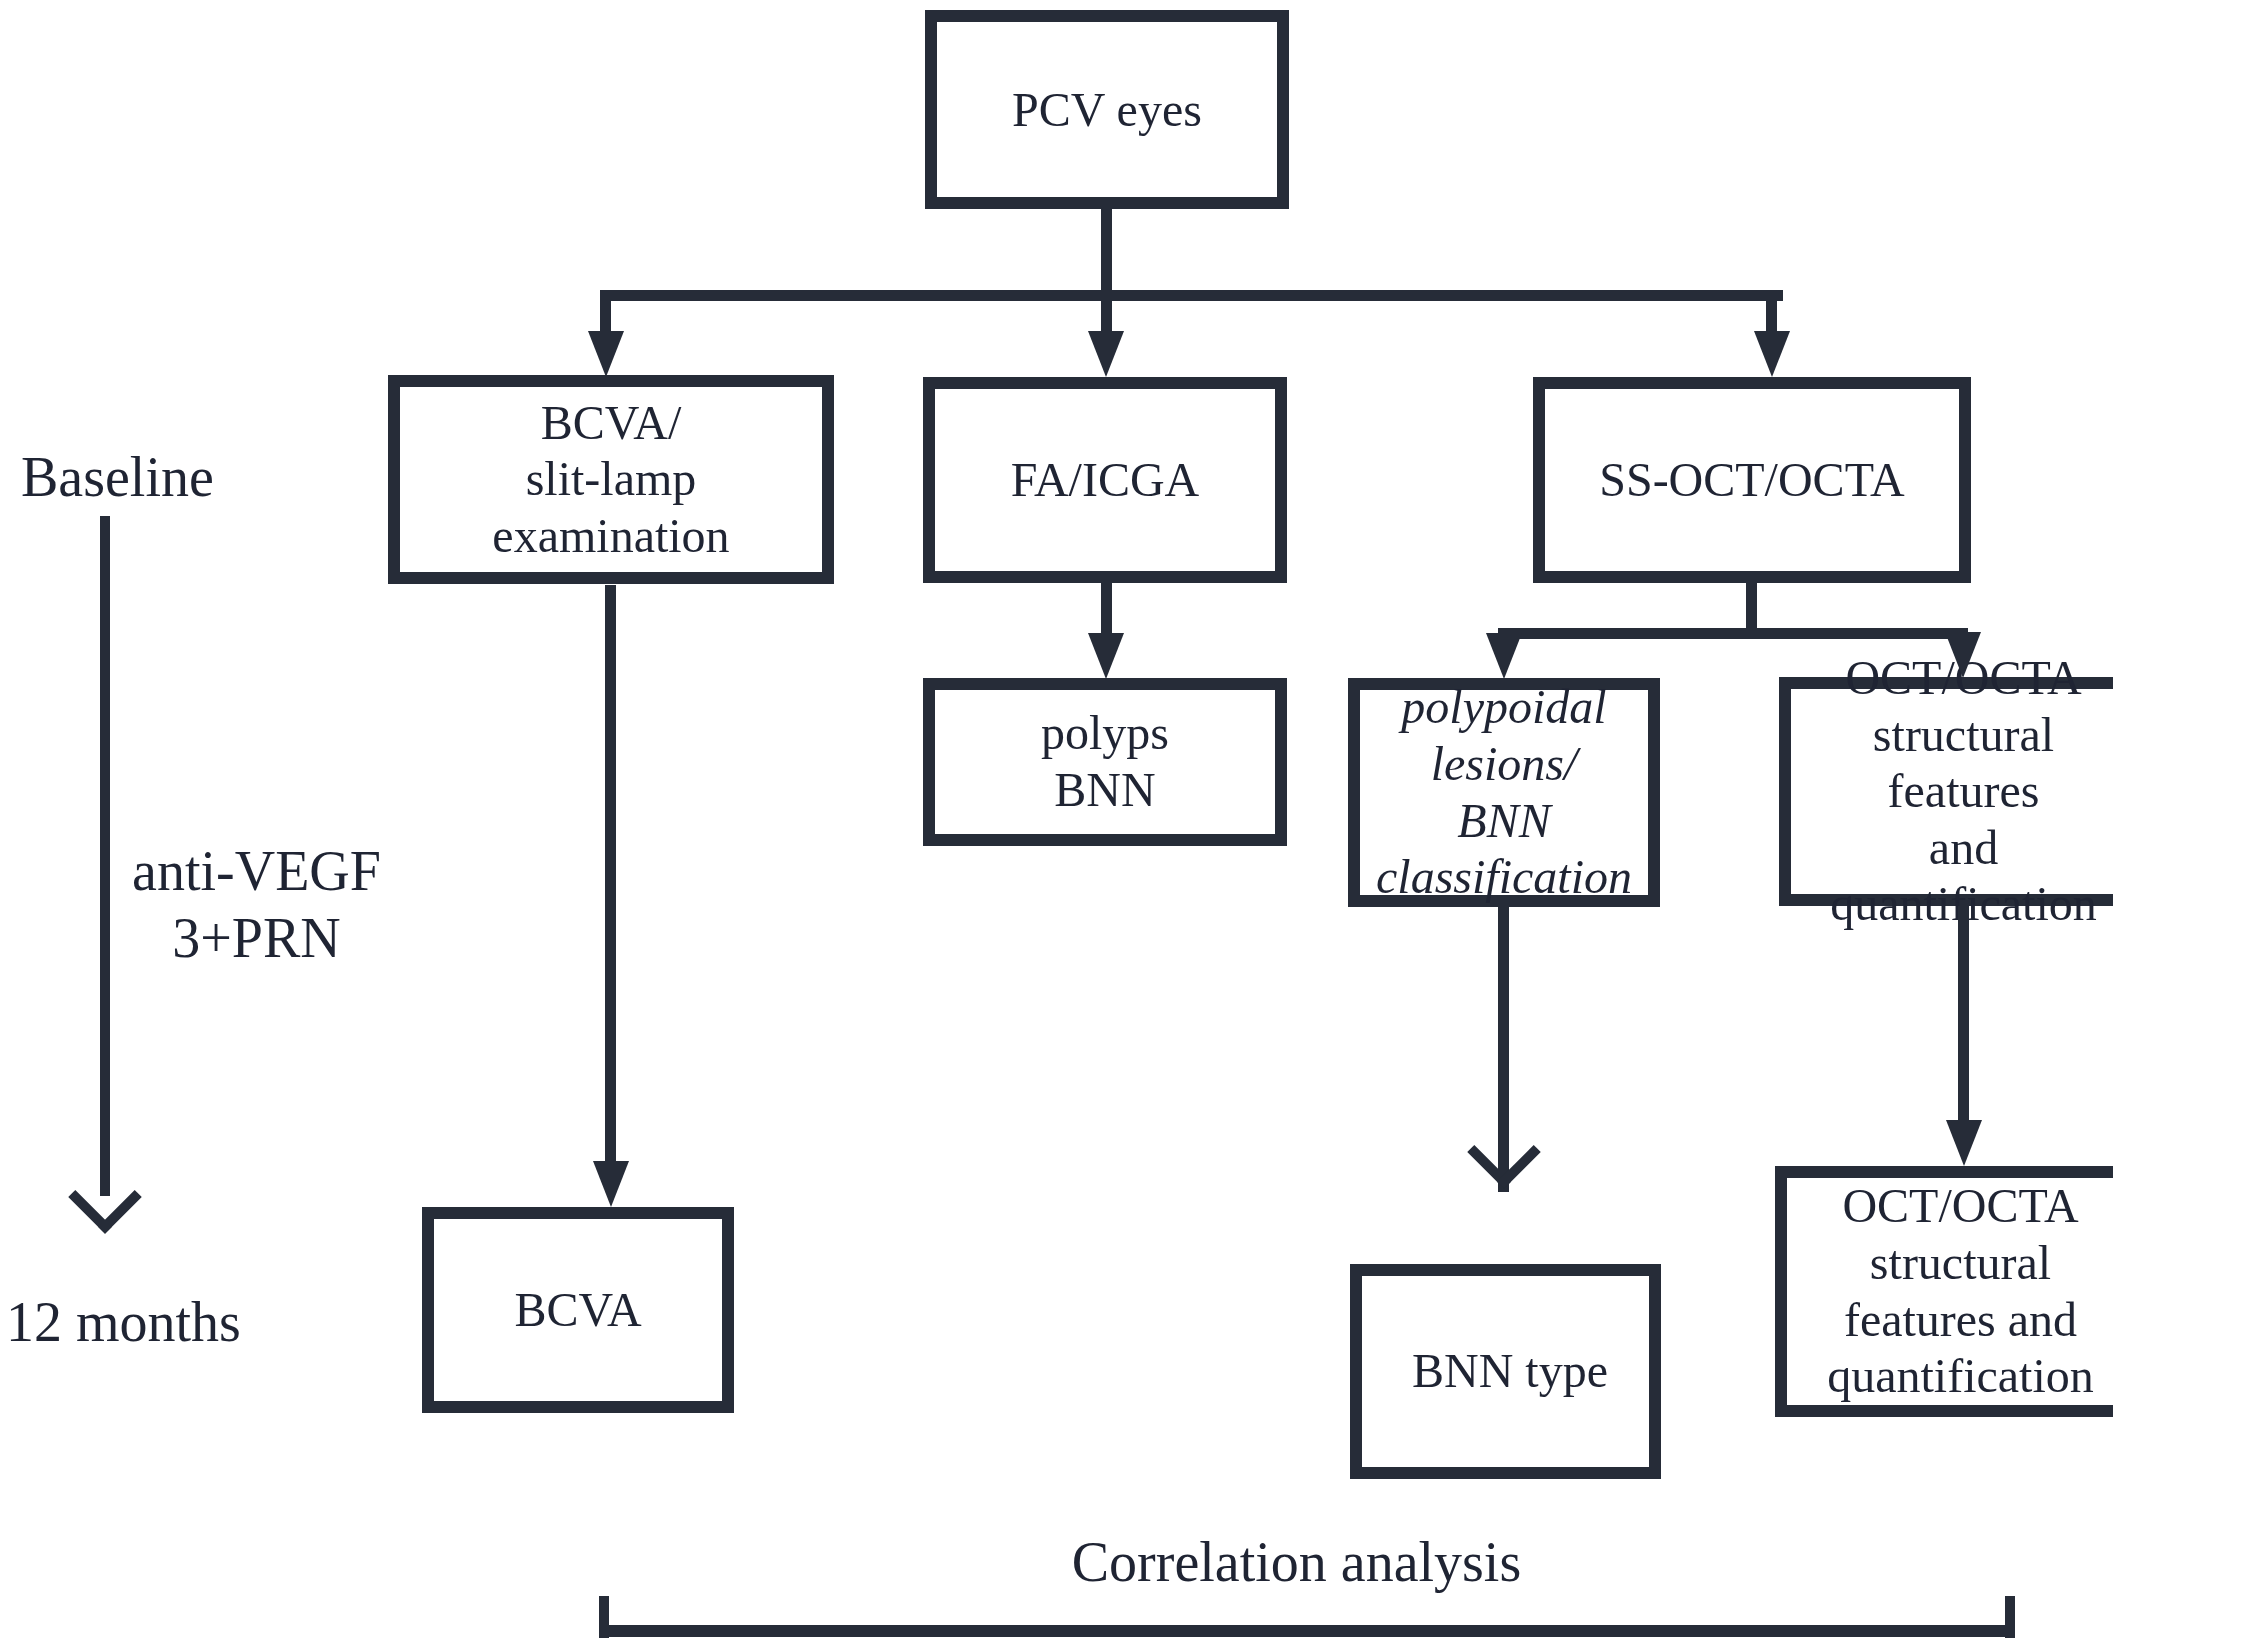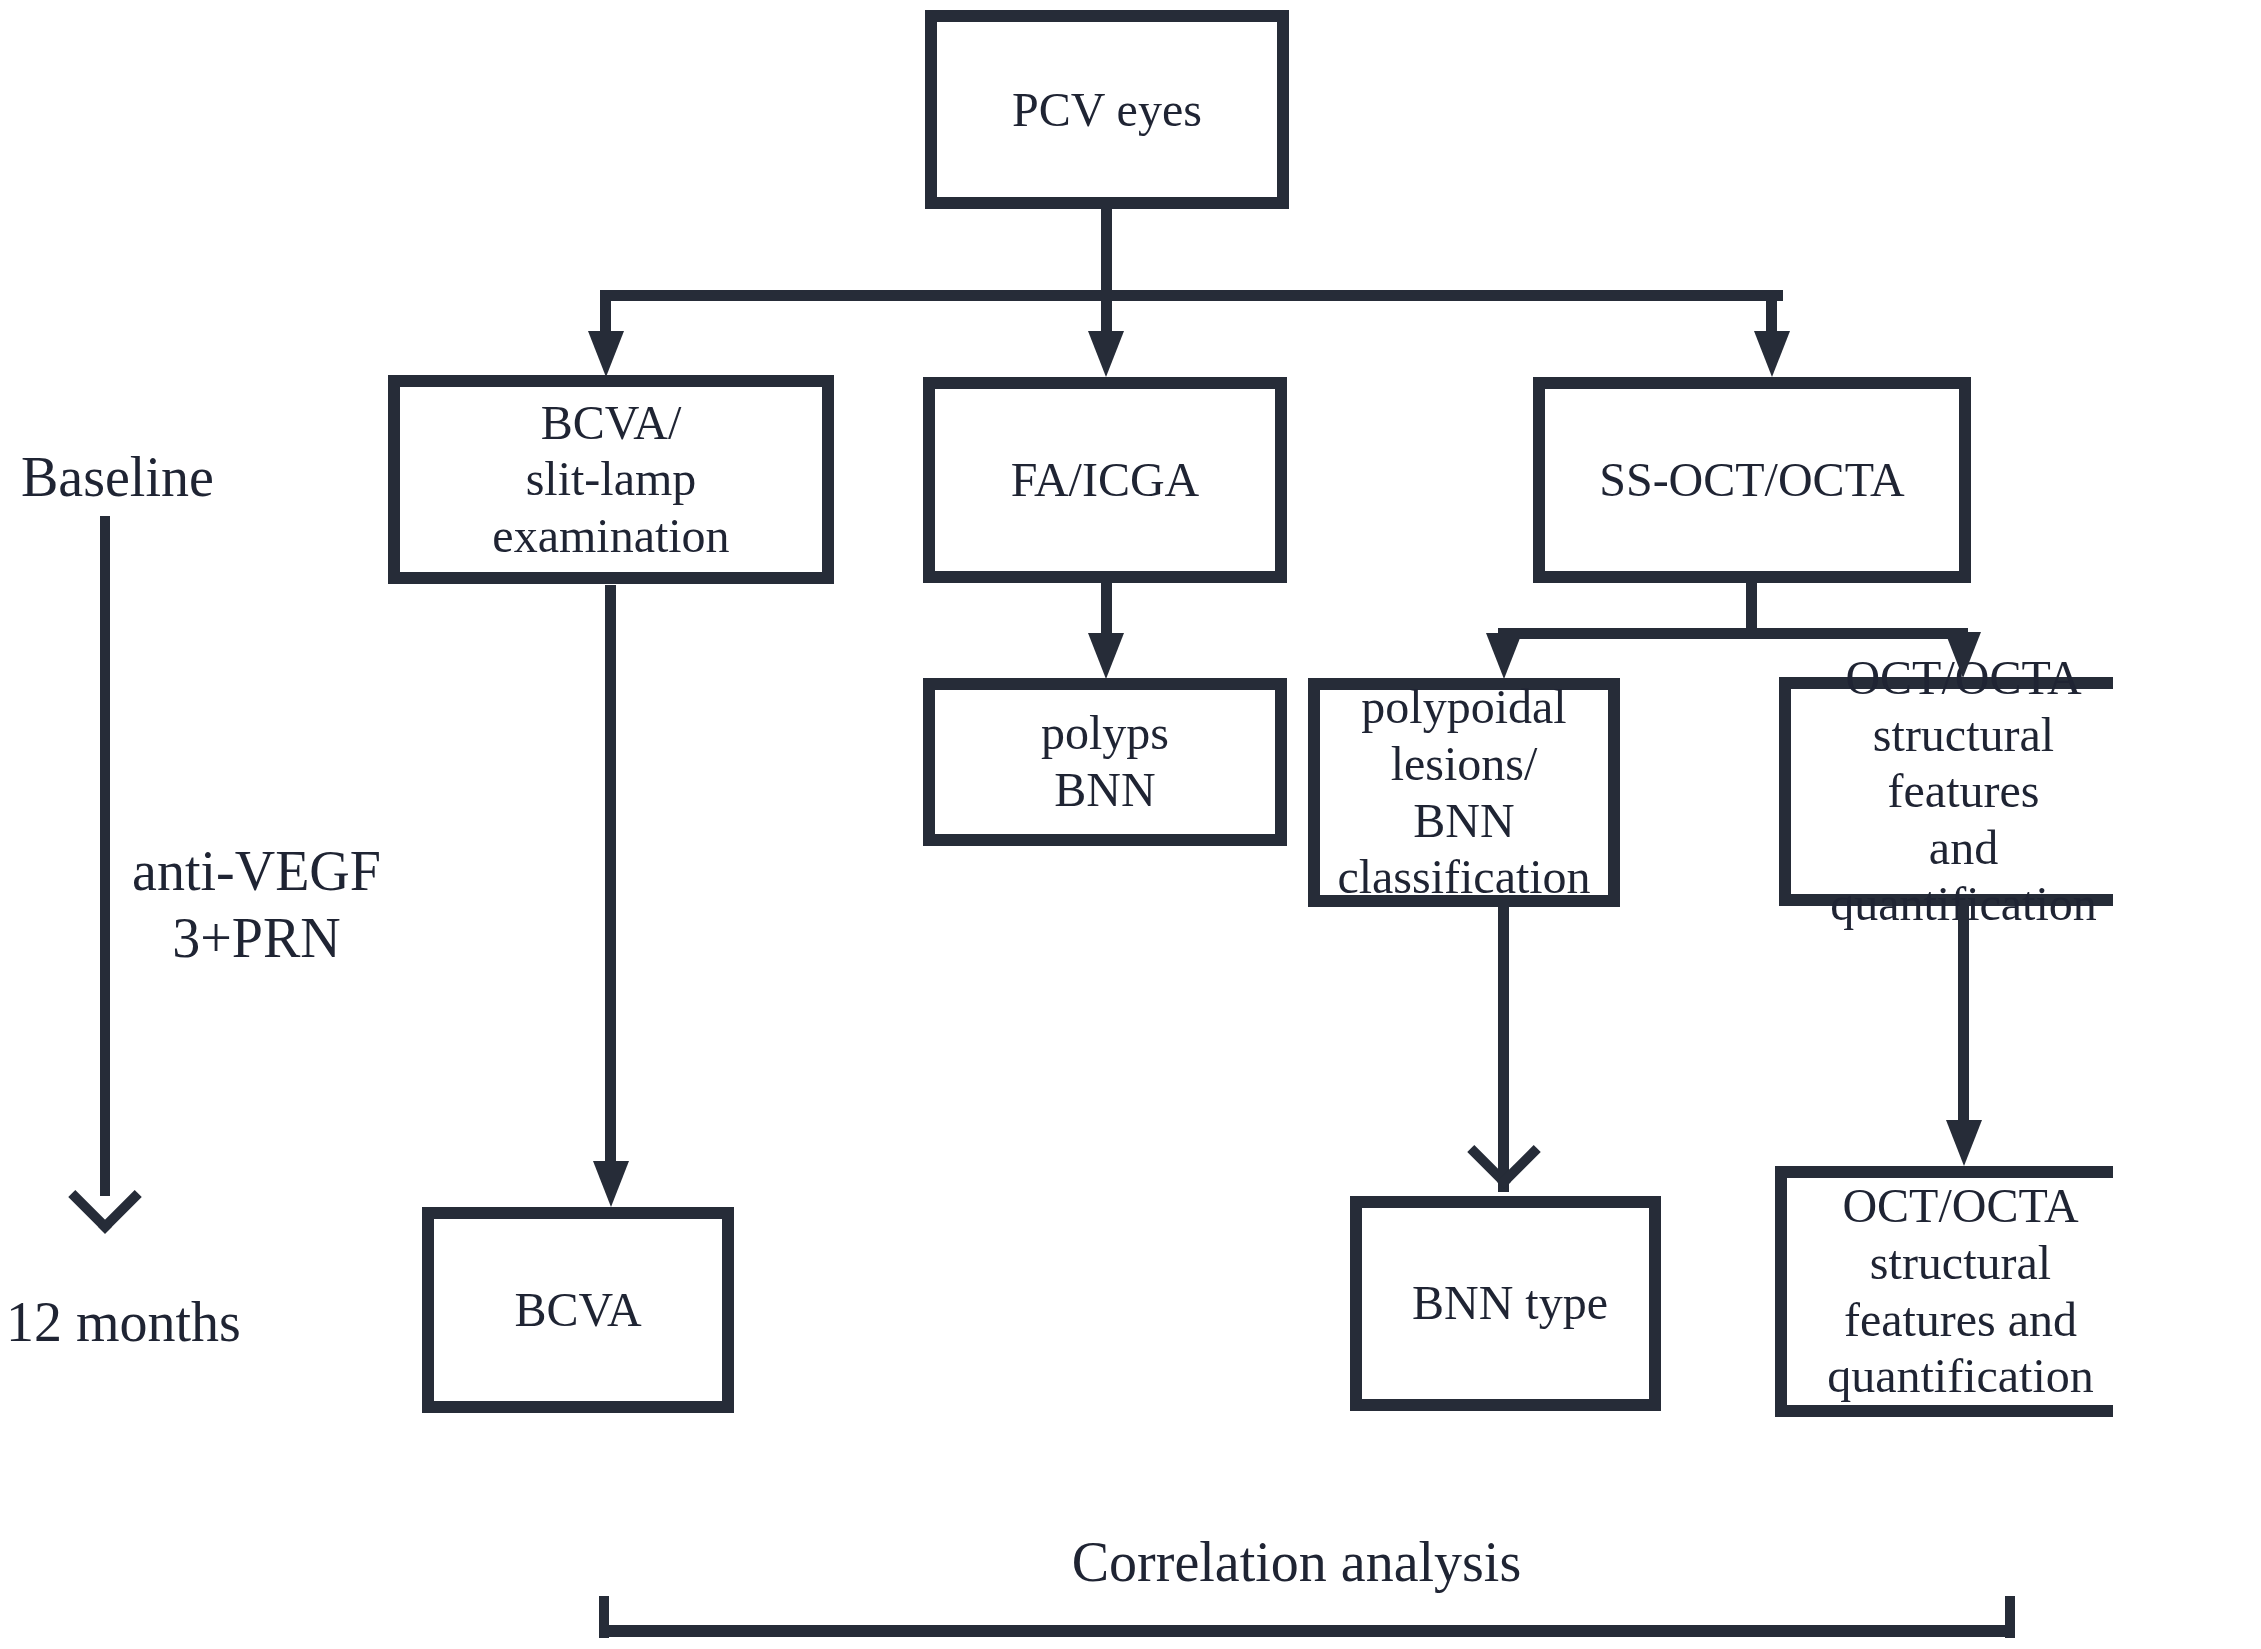--- a/index.html
+++ b/index.html
@@ -52,24 +52,24 @@
     border-bottom:10.4px solid var(--line);
     transform:rotate(45deg);
   }
 
   
   #n-pcv            {left:925px; top:10.4px;   width:364px; height:199px;}
   #n-bcva-slit      {left:388px;  top:375px;  width:446px; height:209px;}
   #n-fa-icga        {left:923px; top:377px;  width:364px; height:206px;}
   #n-ss-oct         {left:1533px; top:377px;  width:438px; height:206px;}
   #n-polyps         {left:923px; top:678px;  width:364px; height:168px;}
-  #n-polypoidal     {left:1308px; top:678px;  width:312px; height:229px;}
+  #n-polypoidal     {left:1348px; top:678px;  width:312px; height:229px;font-style:italic;}
   #n-oct-feat       {left:1779px; top:677px;  width:369px; height:229px;}
   #n-bcva           {left:422px;  top:1207px; width:312px; height:206px;text-align:center;}
-  #n-bnn-type       {left:1350px; top:1196px; width:311px; height:215px;padding-left:9px;}
+  #n-bnn-type       {left:1350px; top:1264px; width:311px; height:215px;padding-left:9px;}
   #n-oct-feat-12m   {left:1775px; top:1166px; width:371px; height:251px;}
 
   
   #c-pcv-down       {left:1101px; top:208px;  width:11px;   height:83px;}
   #c-distributor    {left:600px;  top:290px;  width:1183px; height:11px;}
   #c-stem-left      {left:600px;  top:297px;  width:11px;   height:37px;}
   #c-stem-mid       {left:1101px; top:297px;  width:11px;   height:37px;}
   #c-stem-right     {left:1766px; top:297px;  width:11px;   height:37px;}
   #a-left           {left:588px;  top:331px;}
   #a-mid            {left:1088px; top:331px;}

